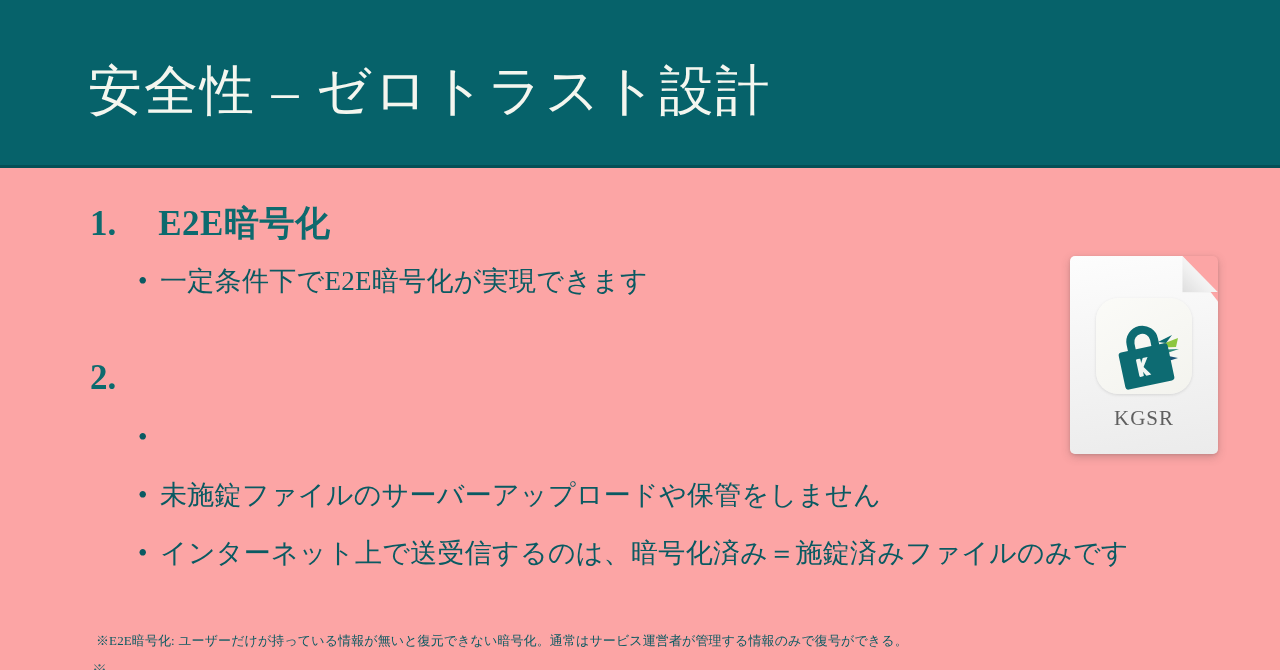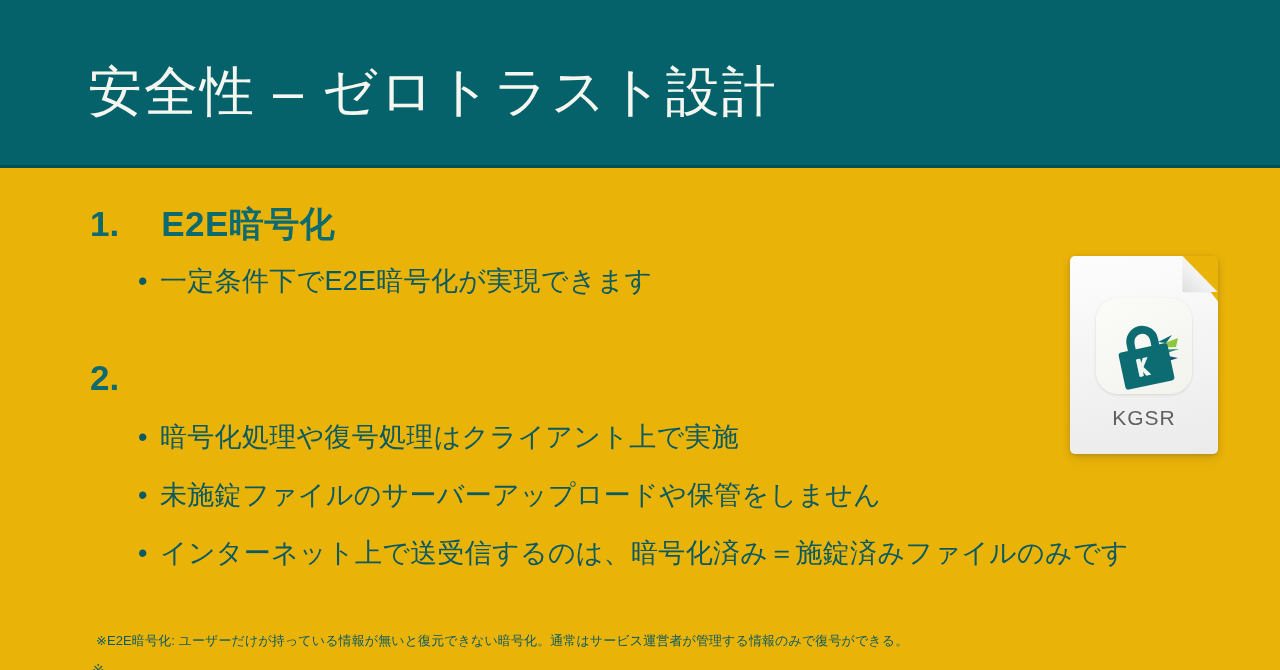--- a/index.html
+++ b/index.html
@@ -11,22 +11,23 @@
     height: 670px;
     overflow: hidden;
     background: #f7f8ef;
     font-family: "Liberation Sans", "DejaVu Sans", sans-serif;
     -webkit-font-smoothing: antialiased;
   }
   .slide {
     position: relative;
     width: 1280px;
     height: 670px;
-    background: #eab308;
-    overflow: hidden;
+    background: #fca5a5;
+    overflow: hidden;
+    font-family: Liberation Serif, serif;
   }
 
   
   .header {
     position: absolute;
     left: 0;
     top: 0;
     width: 1280px;
     height: 168px;
     background: #06626a;
@@ -223,21 +224,20 @@
       </ul>
     </div>
 
     <div class="section section-2">
       <div class="heading-row">
         <span class="heading-num">2.</span>
       </div>
       <ul class="bullets">
         <li class="bullet">
           <span class="bullet-dot">•</span>
-          <span class="bullet-text">暗号化処理や復号処理はクライアント上で実施</span>
         </li>
         <li class="bullet">
           <span class="bullet-dot">•</span>
           <span class="bullet-text">未施錠ファイルのサーバーアップロードや保管をしません</span>
         </li>
         <li class="bullet">
           <span class="bullet-dot">•</span>
           <span class="bullet-text">インターネット上で送受信するのは、暗号化済み＝施錠済みファイルのみです</span>
         </li>
       </ul>

